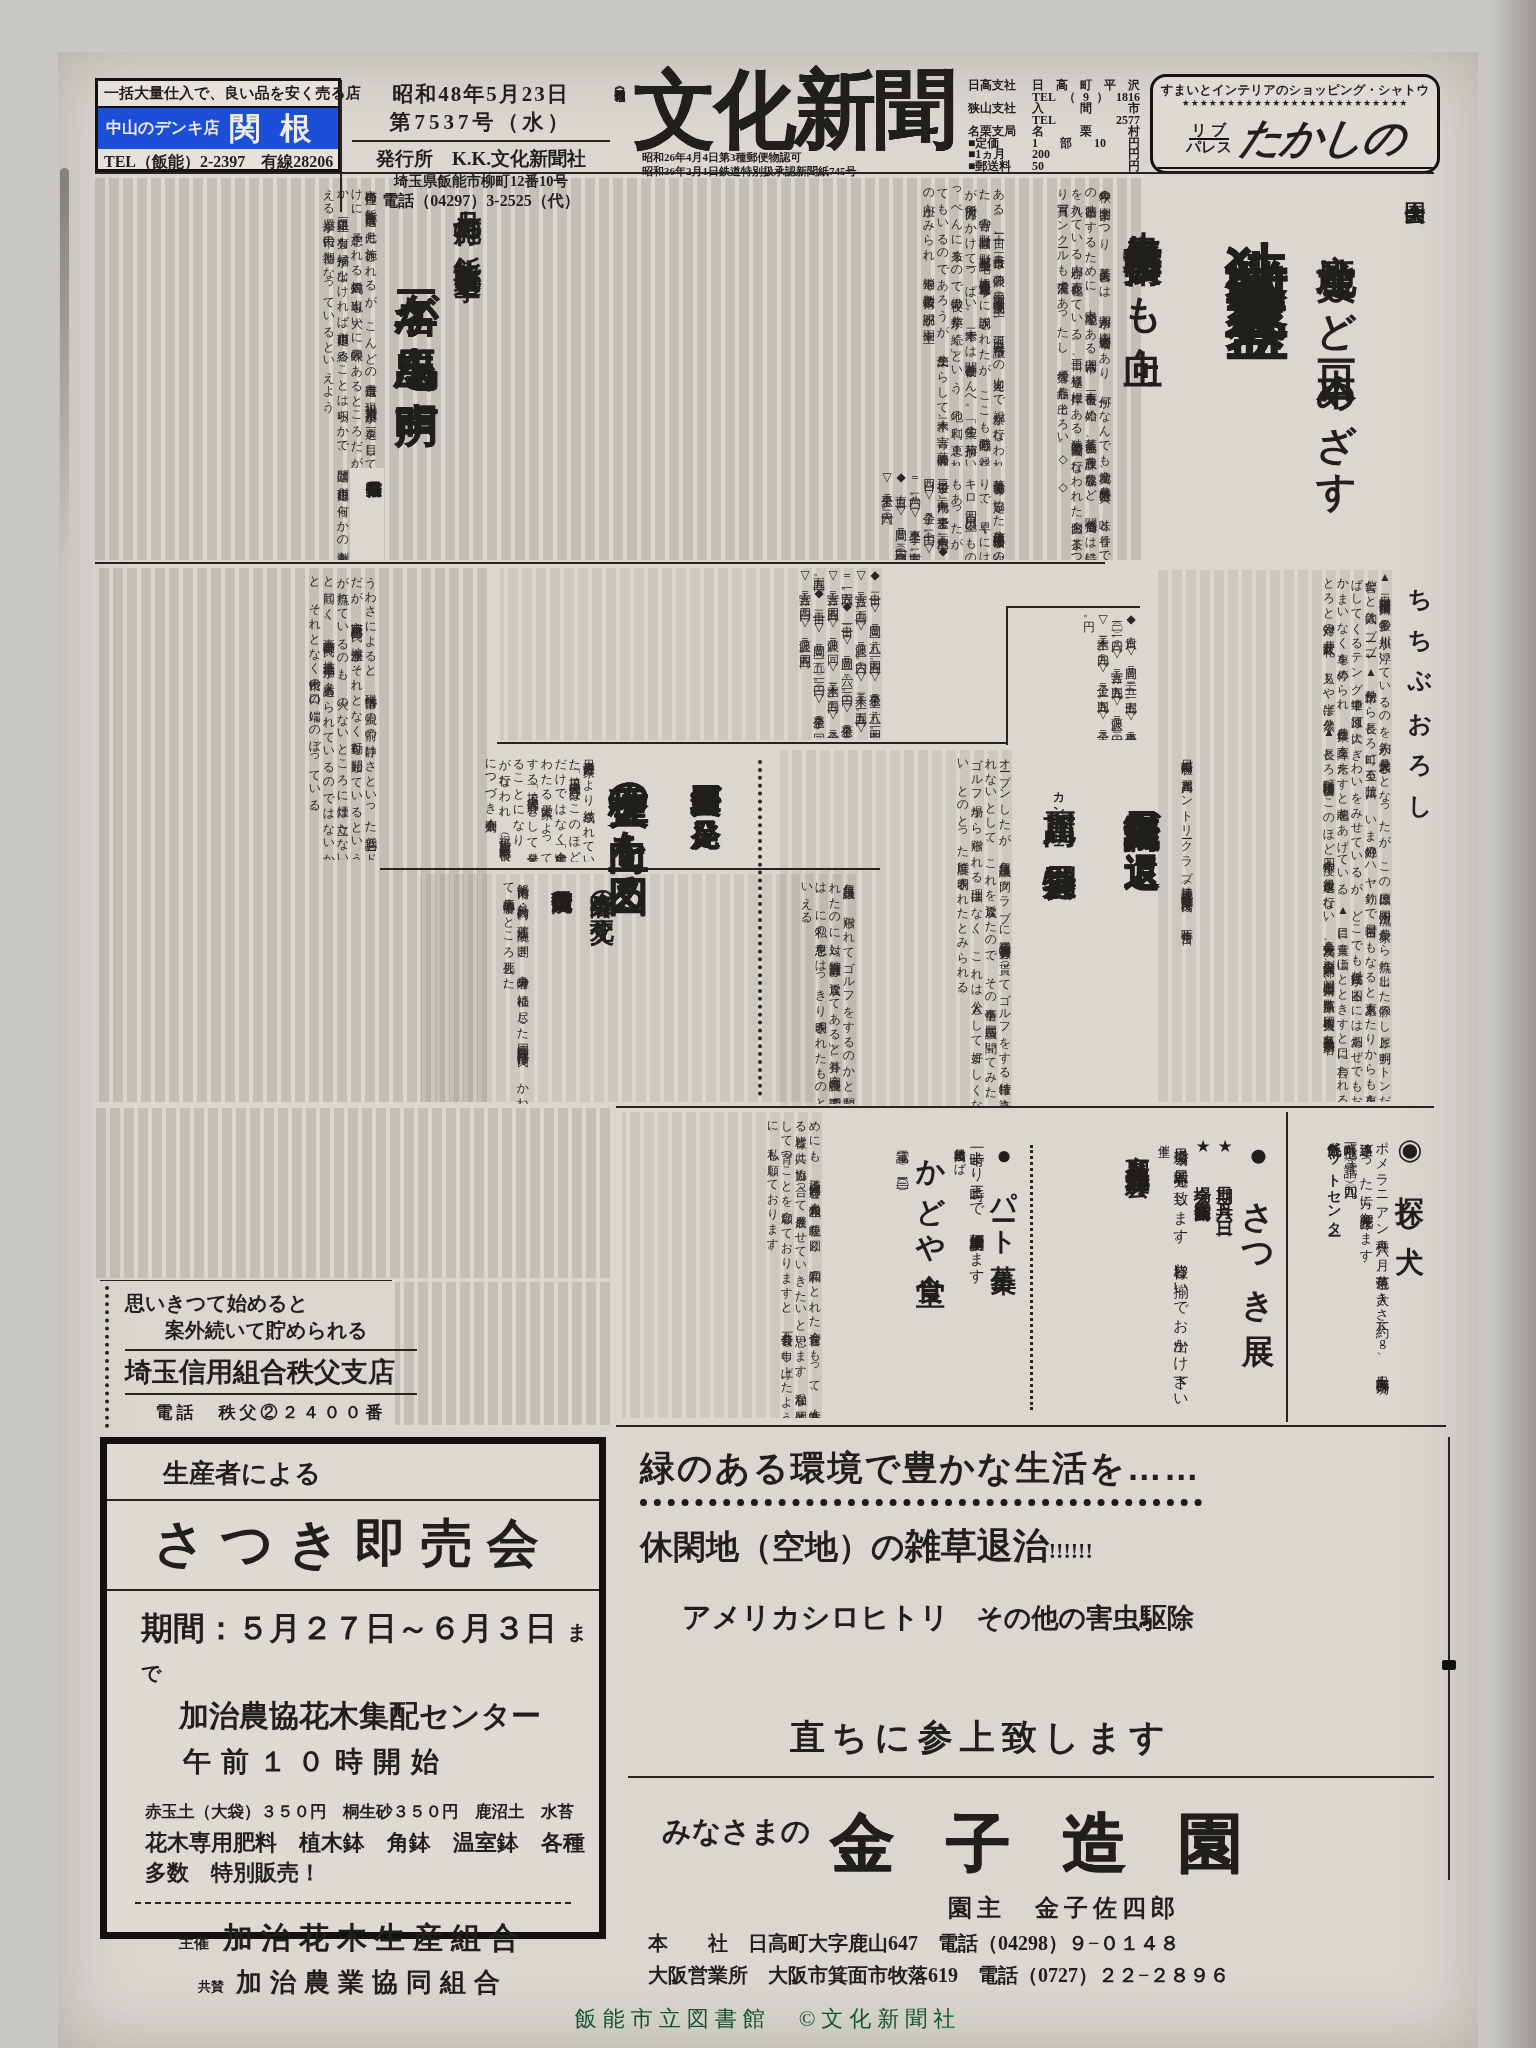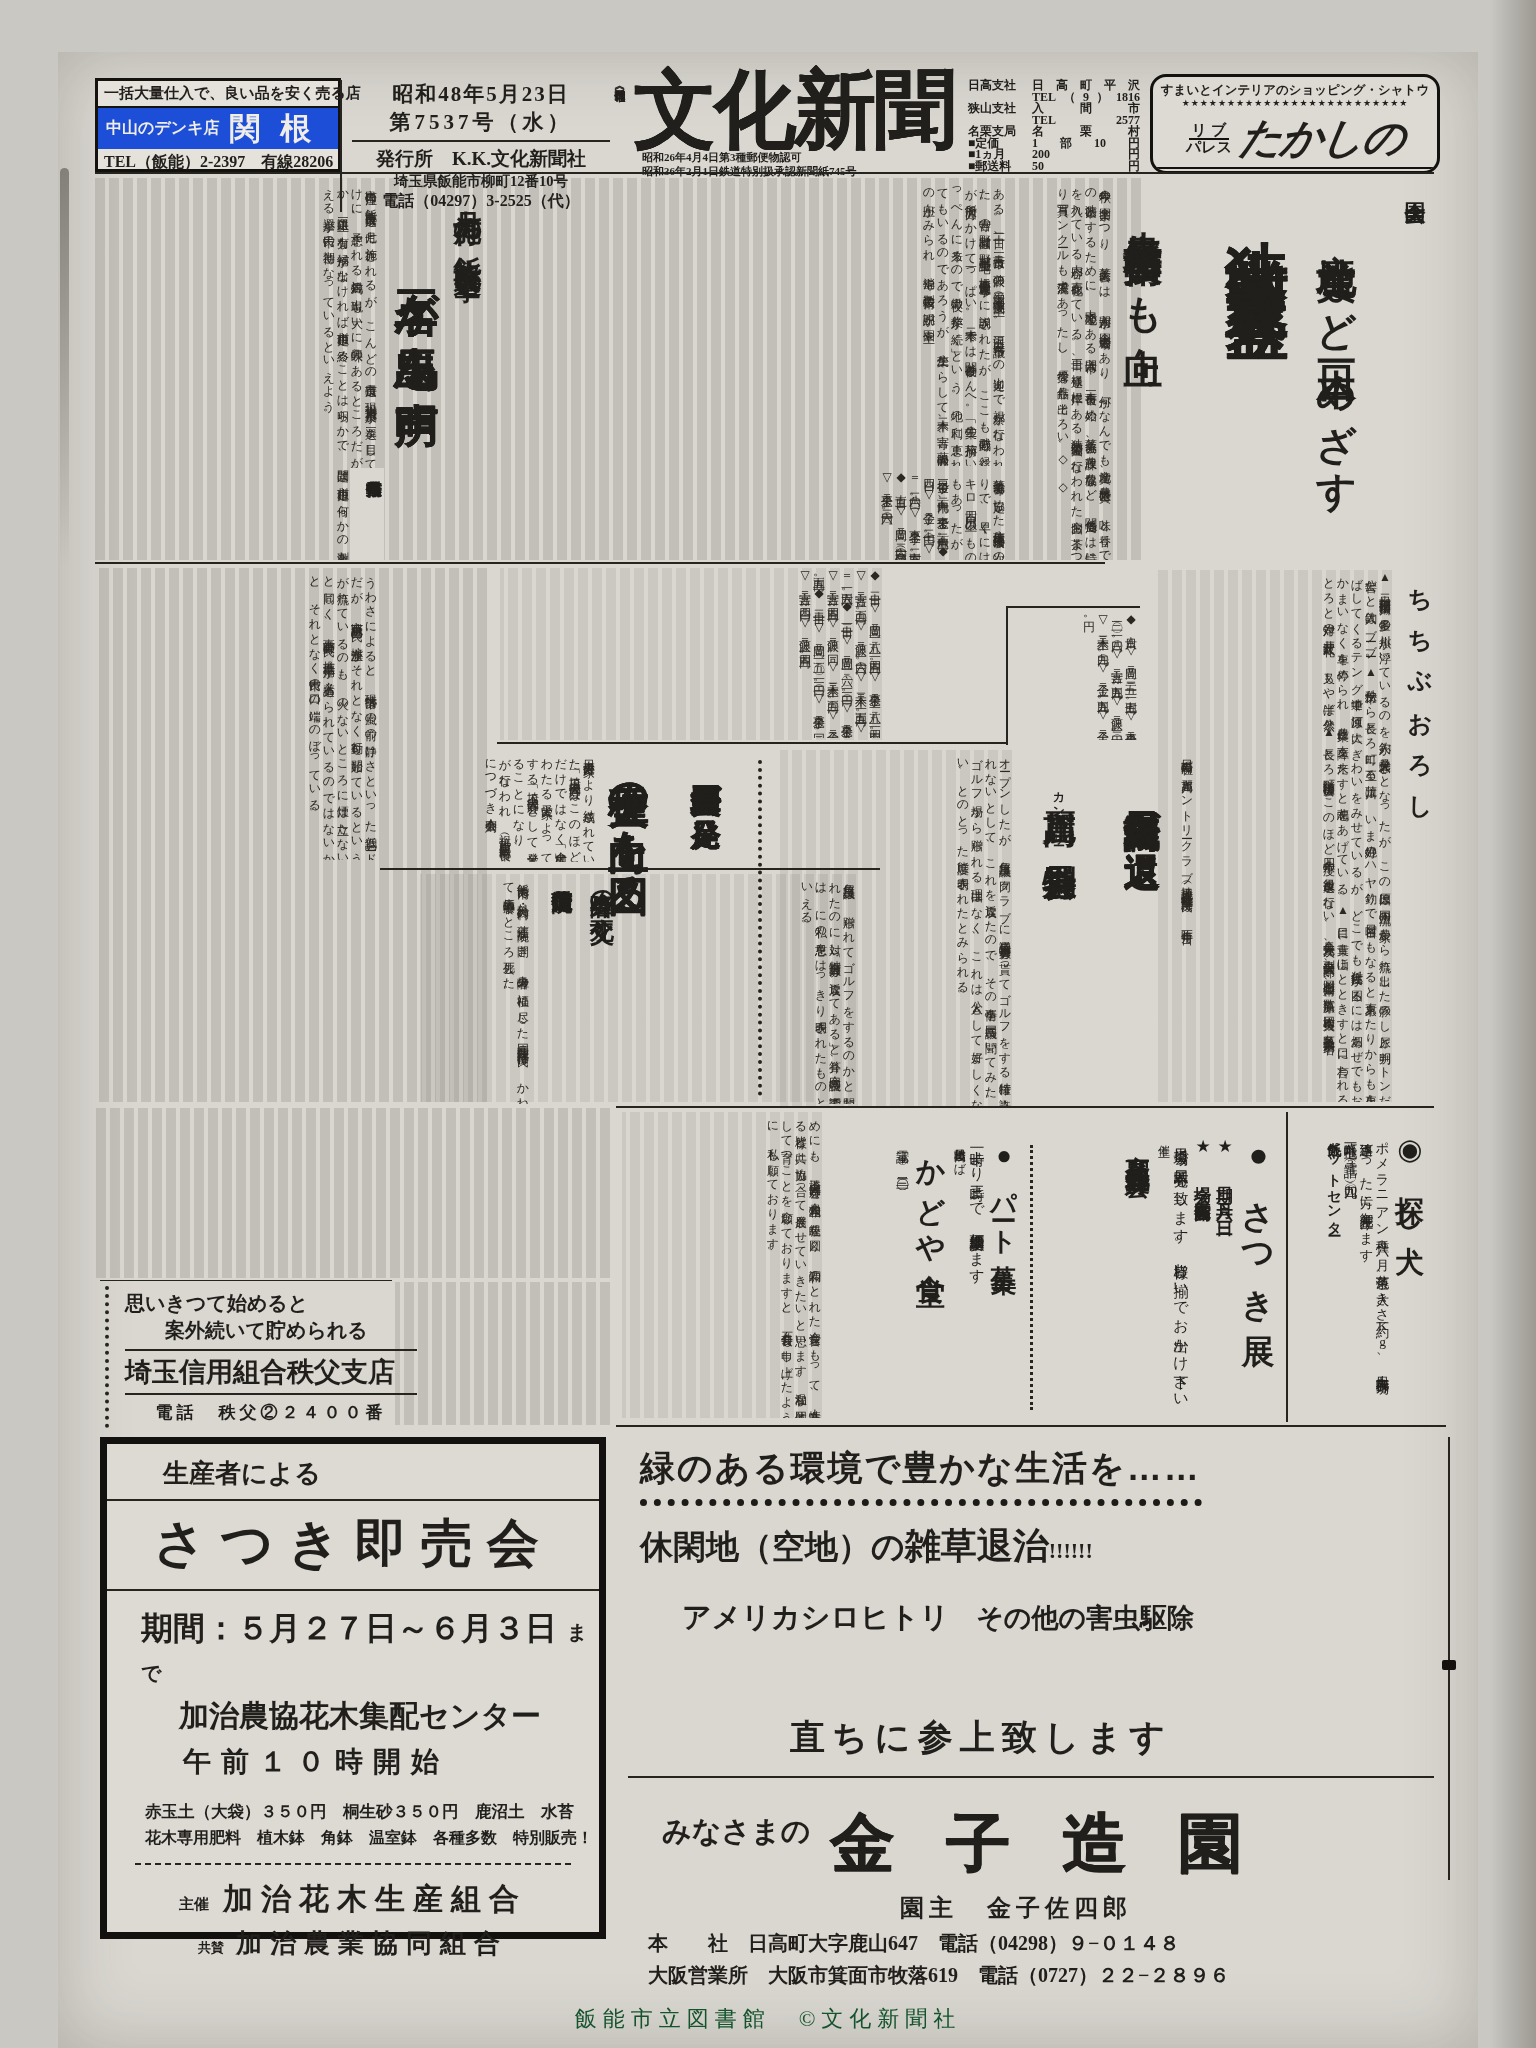--- a/index.html
+++ b/index.html
@@ -58,21 +58,21 @@
   
   .salebox{border:7px solid #121110;background:#dcdad3;}
   .sale-kick{font-size:26px;font-weight:800;padding:12px 0 8px 56px;border-bottom:2px solid #26241f;}
   .sale-title{font-size:52px;font-weight:900;letter-spacing:14px;text-align:center;padding:8px 0 10px;
               border-bottom:2px solid #26241f;white-space:nowrap;}
   .sale-period{margin:16px 0 0 34px;font-size:32px;font-weight:800;}
   .sale-period .suf{font-size:20px;font-weight:700;margin-left:10px;}
   .sale-place{margin:8px 0 0 72px;font-size:30px;font-weight:800;}
   .sale-time{margin:6px 0 0 76px;font-size:28px;font-weight:800;letter-spacing:10px;}
   .sale-items{margin:20px 0 0 38px;font-size:16.5px;font-weight:700;}
-  .sale-items2{margin:5px 0 0 38px;font-size:16px;font-weight:700;}
+  .sale-items2{margin:5px 0 0 38px;font-size:22px;font-weight:700;}
   .sale-div{margin:14px 28px 0;border-top:2px dashed #26241f;}
   .sale-host{margin-top:14px;text-align:center;white-space:nowrap;}
   .sale-host .lbl{font-size:15px;font-weight:700;margin-right:14px;}
   .sale-host .nm{font-size:30px;font-weight:900;letter-spacing:8px;}
   .sale-cohost{margin-top:6px;text-align:center;white-space:nowrap;}
   .sale-cohost .lbl{font-size:13px;font-weight:700;margin-right:12px;text-align:right;}
   .sale-cohost .nm{font-size:26px;font-weight:900;letter-spacing:8px;}
   .dotline{border-top:7px dotted #1d1b18;}
   .caption{position:absolute;left:0;right:0;text-align:center;font-size:22px;letter-spacing:6px;color:#14532d;}
 </style>
@@ -269,21 +269,21 @@
   </div>
   <div class="abs" style="left:682px;top:1598px;white-space:nowrap;">
     <span class="sans" style="font-size:29px;font-weight:900;">アメリカシロヒトリ</span><span style="font-size:27px;font-weight:700;">　その他の害虫駆除</span>
   </div>
   <div class="abs" style="left:790px;top:1714px;font-size:35px;font-weight:700;letter-spacing:7px;white-space:nowrap;">直ちに参上致します</div>
   <div class="rh" style="left:628px;top:1776px;width:806px;"></div>
   <div class="abs" style="left:662px;top:1800px;white-space:nowrap;">
     <span class="sans" style="font-size:29px;font-weight:900;vertical-align:24px;">みなさまの</span>
     <span class="heavy" style="font-size:64px;font-weight:900;letter-spacing:18px;margin-left:16px;">金 子 造 園</span>
   </div>
-  <div class="abs" style="left:900px;top:1892px;font-size:24px;font-weight:700;letter-spacing:5px;white-space:nowrap;">園主　金子佐四郎</div>
+  <div class="abs" style="left:948px;top:1892px;font-size:24px;font-weight:700;letter-spacing:5px;white-space:nowrap;">園主　金子佐四郎</div>
   <div class="abs" style="left:648px;top:1930px;font-size:20px;font-weight:600;white-space:nowrap;">本　　社　日高町大字鹿山647　電話（04298）９−０１４８</div>
   <div class="abs" style="left:648px;top:1962px;font-size:20px;font-weight:600;white-space:nowrap;">大阪営業所　大阪市箕面市牧落619　電話（0727）２２−２８９６</div>
   <div class="rv" style="left:1448px;top:1437px;height:443px;"></div>
   <div class="abs" style="left:1442px;top:1660px;width:14px;height:10px;background:#14120f;border-radius:2px;"></div>
 
   <div class="caption" style="top:2004px;">飯能市立図書館　©文化新聞社</div>
 
   <div class="edge-r"></div>
 </div>
 

